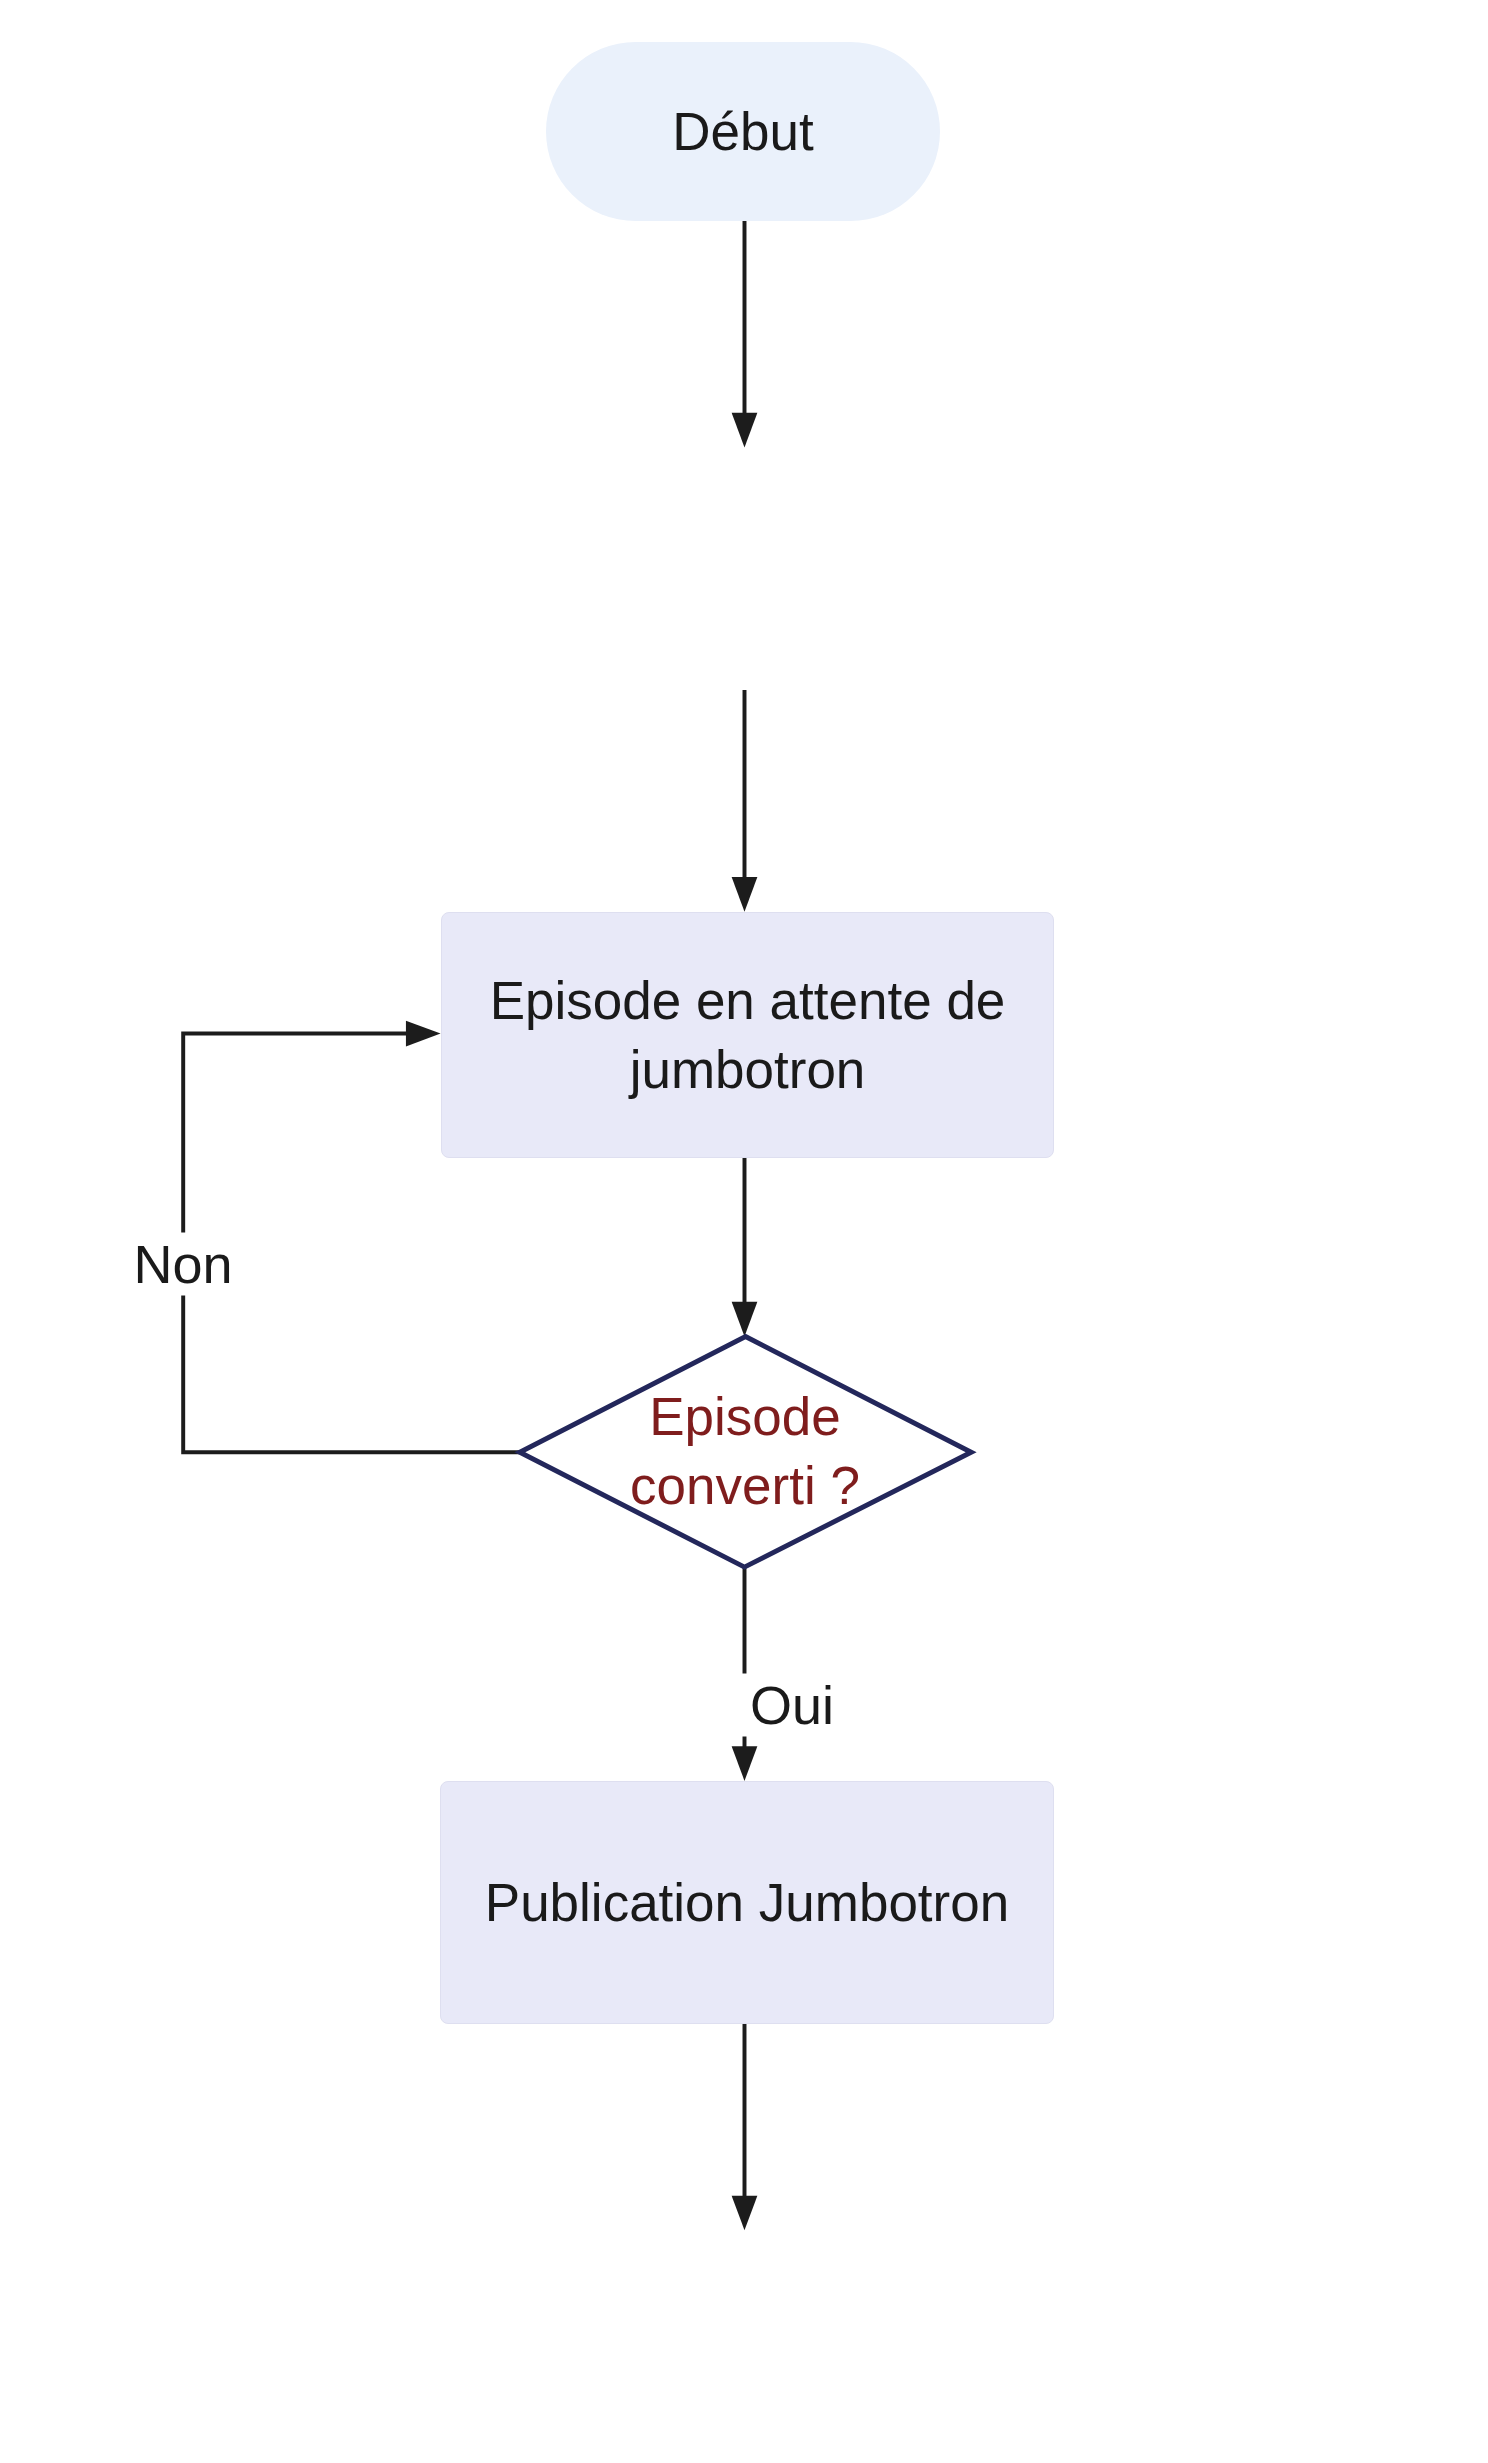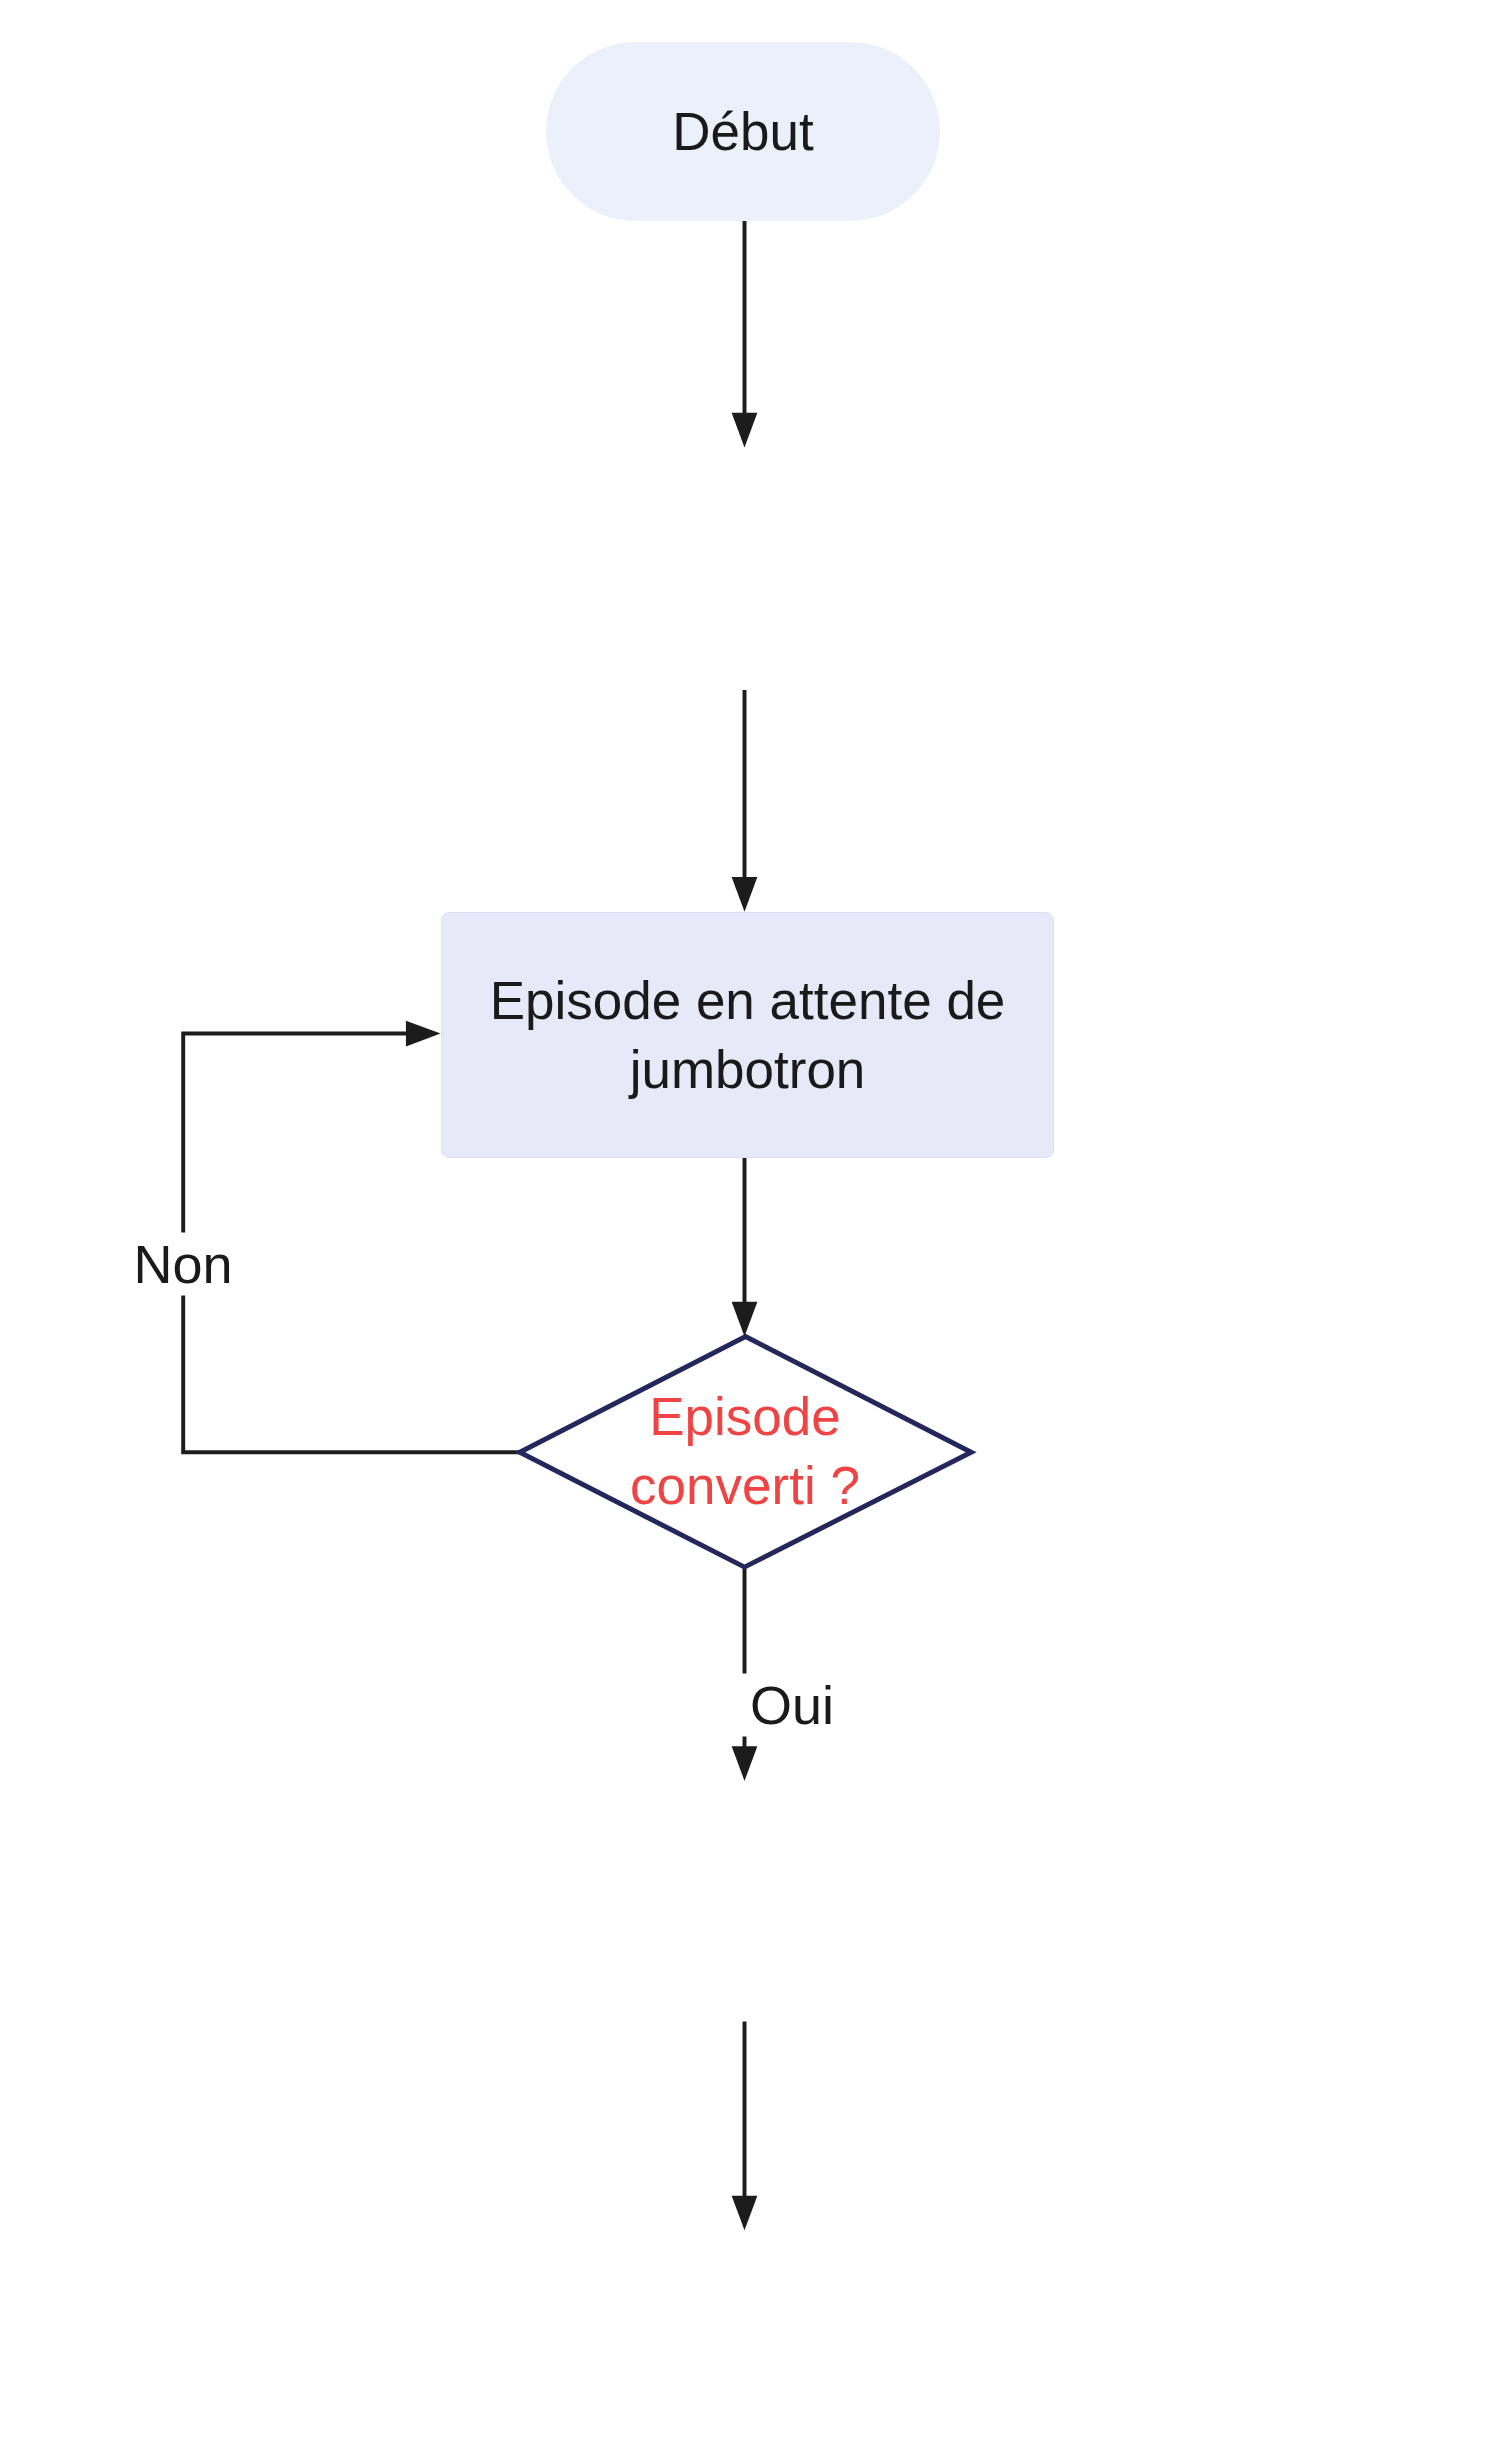--- a/index.html
+++ b/index.html
@@ -58,21 +58,21 @@
 
   .node-decision-label {
     position: absolute;
     left: 745px;
     top: 1451px;
     width: 337px;
     transform: translate(-50%, -50%);
     text-align: center;
     font-size: 53px;
     line-height: 69px;
-    color: #ef4444;
+    color: #7f1d1d;
   }
   .edge-label {
     position: absolute;
     transform: translate(-50%, -50%);
     background: #ffffff;
     padding: 4px 8px;
     font-size: 54px;
     line-height: 55px;
     color: #1a1a1a;
     text-align: center;
@@ -112,20 +112,23 @@
     <span class="label-inner">Début</span>
   </div>
 
 
   <div class="node process node-wait">
     <span class="label-inner inner-wait">Episode en attente de jumbotron</span>
   </div>
 
   <div class="node-decision-label">Episode converti ?</div>
 
+  <div class="node process node-publish">
+    <span class="label-inner inner-publish">Publication Jumbotron</span>
+  </div>
 
 
   <div class="edge-label edge-label-non">Non</div>
 
   <div class="edge-label edge-label-oui">Oui</div>
 
 </div>
 
 
 </body></html>

